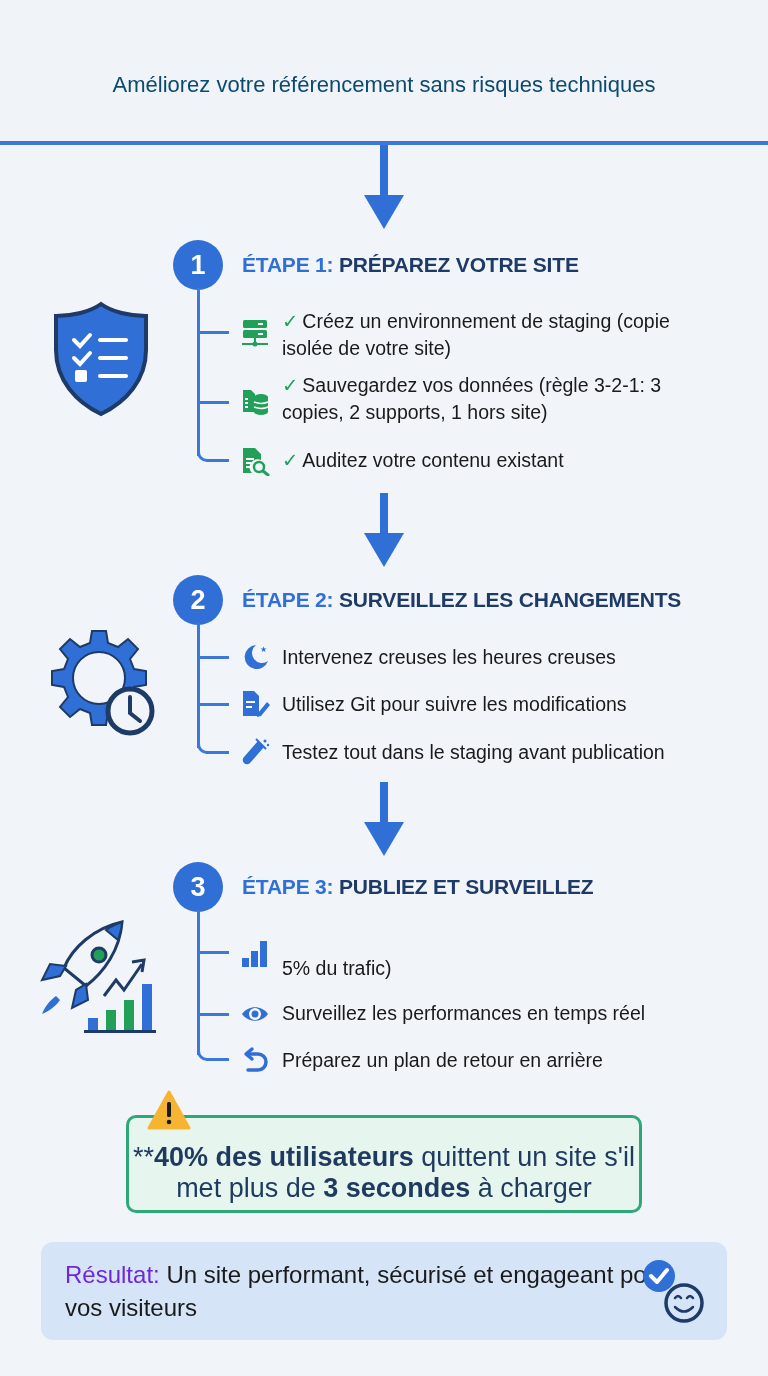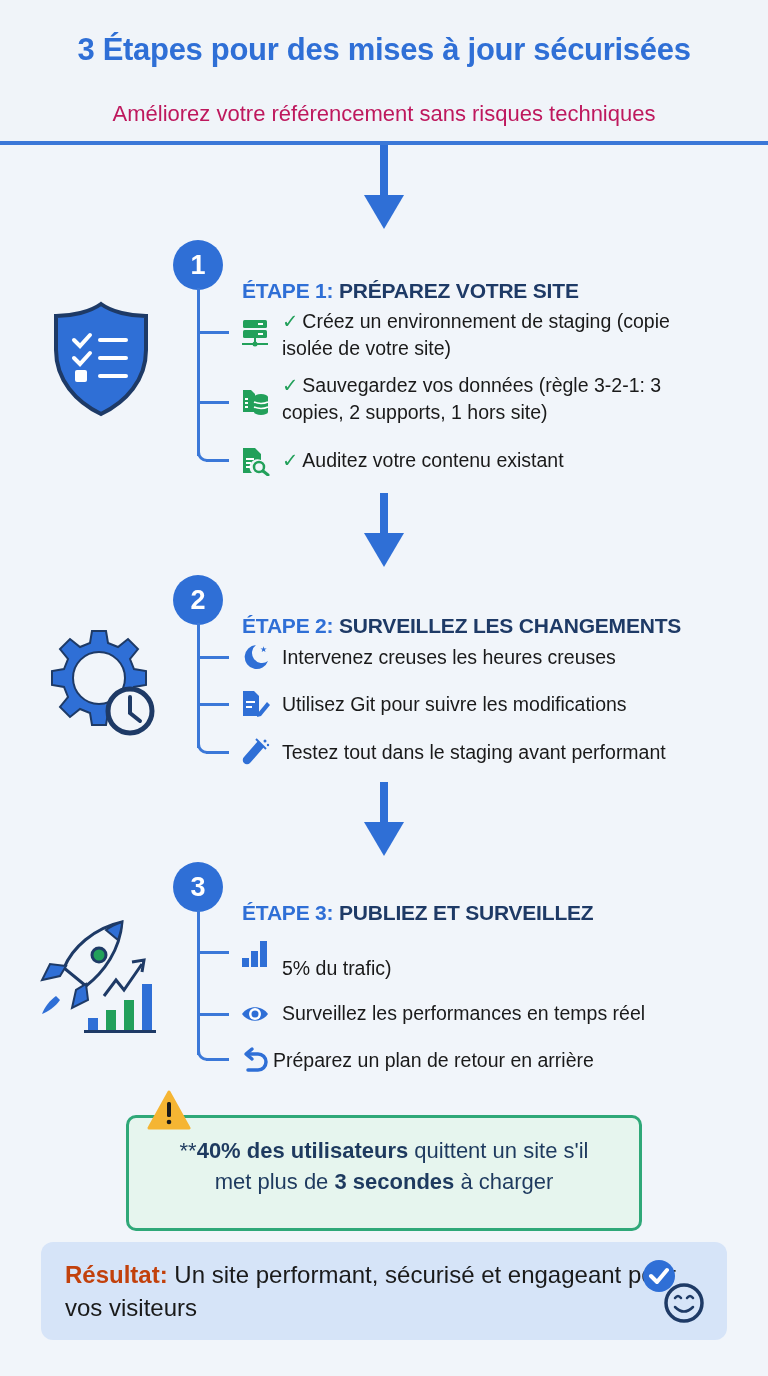--- a/index.html
+++ b/index.html
@@ -1,54 +1,53 @@
 <!DOCTYPE html>
 <html><head>
 <meta charset="utf-8">
 <style>
   * { box-sizing: border-box; margin: 0; padding: 0; }
   html, body { width: 768px; height: 1376px; background: #f1f5fa; overflow: hidden; }
   body { font-family: "Liberation Sans", sans-serif; color: #1a1a1a; position: relative; }
 
   .header { position: absolute; left: 0; top: 0; width: 768px; height: 144px; background: #f0f4f9; }
   .title { position: absolute; top: 32px; left: 0; width: 768px; text-align: center; font-size: 31px; font-weight: bold; color: #2f6fd6; letter-spacing: -0.3px; }
-  .subtitle { position: absolute; top: 101px; left: 0; width: 768px; text-align: center; font-size: 22px; color: #be185d; }
+  .subtitle { position: absolute; top: 72px; left: 0; width: 768px; text-align: center; font-size: 22px; color: #0c4a6e; }
   .header-rule { position: absolute; top: 141px; left: 0; width: 768px; height: 4px; background: #3b78d8; }
 
   .arrow { position: absolute; width: 40px; }
   .arrow .shaft { position: absolute; left: 16px; top: 0; width: 8px; background: #2f6fd6; }
   .arrow .head { position: absolute; left: 0; width: 0; height: 0; border-left: 20px solid transparent; border-right: 20px solid transparent; border-top: 34px solid #2f6fd6; }
 
   .step-num { position: absolute; width: 50px; height: 50px; border-radius: 50%; background: #2f6fd6; color: #fff; font-weight: bold; font-size: 27px; text-align: center; line-height: 50px; }
-  .step-title { position: absolute; font-size: 21px; font-weight: bold; color: #1e3a66; letter-spacing: -0.2px; white-space: nowrap; margin-top: 26px; }
+  .step-title { position: absolute; font-size: 21px; font-weight: bold; color: #1e3a66; letter-spacing: -0.2px; white-space: nowrap; }
   .step-title .lead { color: #2f6fd6; }
 
   .vline { position: absolute; width: 3px; background: #3b78d8; }
   .hline { position: absolute; height: 3px; background: #3b78d8; }
   .corner { position: absolute; width: 12px; height: 12px; border-left: 3px solid #3b78d8; border-bottom: 3px solid #3b78d8; border-bottom-left-radius: 10px; }
 
   .item { position: absolute; font-size: 19.5px; line-height: 27px; color: #1a1a1a; }
   .item .check { color: #22a05a; margin-right: 4px; }
   .item-icon { position: absolute; width: 30px; height: 30px; }
 
   .big-icon { position: absolute; }
 
-  .alert-box { position: absolute; left: 126px; top: 1115px; width: 516px; height: 116px; border: 3px solid #2fa878; border-radius: 10px; background: #e6f5ee; text-align: center; padding-top: 17px; font-size: 22px; line-height: 31px; color: #1e3a5f; }
+  .alert-box { position: absolute; left: 126px; top: 1115px; width: 516px; height: 98px; border: 3px solid #2fa878; border-radius: 10px; background: #e6f5ee; text-align: center; padding-top: 24px; font-size: 27px; line-height: 31px; color: #1e3a5f; }
   .alert-box b { color: #1e3a5f; }
   .warning-icon { position: absolute; left: 147px; top: 1090px; width: 44px; height: 40px; }
 
   .result-box { position: absolute; left: 41px; top: 1242px; width: 686px; height: 98px; border-radius: 12px; background: #d6e4f8; padding: 16px 24px; font-size: 24px; line-height: 33px; color: #1a1a1a; }
-  .result-box .lead { color: #c2410c; font-weight: bold; }
+  .result-box .lead { color: #6d28d9; font-weight: normal; }
   .result-icon { position: absolute; left: 637px; top: 1256px; width: 70px; height: 70px; }
 </style>
 </head>
 <body>
 
 <div class="header">
-  <div class="title">3 Étapes pour des mises à jour sécurisées</div>
   <div class="subtitle">Améliorez votre référencement sans risques techniques</div>
   <div class="header-rule"></div>
 </div>
 
 <div class="arrow" style="left:364px; top:145px; height:84px;">
   <div class="shaft" style="height:52px;"></div>
   <div class="head" style="top:50px;"></div>
 </div>
 
 <div>
@@ -153,21 +152,21 @@
     <path d="M18 24 L27 13 L30 16 L21 27 L17 28 Z" fill="#2f6fd6"></path>
   </svg>
   <div class="item" style="left:282px; top:691px;"><span>Utilisez Git pour suivre les modifications</span></div>
 
   <svg class="item-icon" style="left:240px; top:737px;" viewBox="0 0 30 30">
     <path d="M18 4 L24 10 L10 26 A4 4 0 0 1 4 20 Z" fill="#2f6fd6"></path>
     <circle cx="25" cy="4" r="1.5" fill="#2f6fd6"></circle>
     <circle cx="28" cy="8" r="1.2" fill="#2f6fd6"></circle>
     <line x1="16" y1="2" x2="26" y2="12" stroke="#2f6fd6" stroke-width="2"></line>
   </svg>
-  <div class="item" style="left:282px; top:739px;"><span>Testez tout dans le staging avant performant</span></div>
+  <div class="item" style="left:282px; top:739px;"><span>Testez tout dans le staging avant publication</span></div>
 </div>
 
 <div class="arrow" style="left:364px; top:782px; height:75px;">
   <div class="shaft" style="height:42px;"></div>
   <div class="head" style="top:40px;"></div>
 </div>
 
 <div>
   <div class="step-num" style="left:173px; top:862px;">3</div>
   <div class="step-title" style="left:242px; top:875px;">
@@ -209,21 +208,21 @@
     <path d="M2 15 C8 6 22 6 28 15 C22 24 8 24 2 15 Z" fill="#2f6fd6"></path>
     <circle cx="15" cy="15" r="6" fill="#fff"></circle>
     <circle cx="15" cy="15" r="3.5" fill="#2f6fd6"></circle>
   </svg>
   <div class="item" style="left:282px; top:1000px;"><span>Surveillez les performances en temps réel</span></div>
 
   <svg class="item-icon" style="left:240px; top:1046px;" viewBox="0 0 30 30">
     <path d="M8 8 L18 8 A8 8 0 0 1 18 24 L8 24" fill="none" stroke="#2f6fd6" stroke-width="3.5" stroke-linecap="round"></path>
     <polyline points="12,3 6,8 12,13" fill="none" stroke="#2f6fd6" stroke-width="3.5" stroke-linecap="round" stroke-linejoin="round"></polyline>
   </svg>
-  <div class="item" style="left:273px; top:1047px;"><span>Préparez un plan de retour en arrière</span></div>
+  <div class="item" style="left:282px; top:1047px;"><span>Préparez un plan de retour en arrière</span></div>
 </div>
 
 <div class="alert-box">
   <span>**</span><b>40% des utilisateurs</b><span> quittent un site s'il</span><br>
   <span>met plus de </span><b>3 secondes</b><span> à charger</span>
 </div>
 <svg class="warning-icon" viewBox="0 0 44 40">
   <path d="M22 2 L42 38 L2 38 Z" fill="#f5b533" stroke="#f5b533" stroke-width="3" stroke-linejoin="round"></path>
   <rect x="20" y="12" width="4" height="15" rx="1.5" fill="#1a1a1a"></rect>
   <circle cx="22" cy="32" r="2.3" fill="#1a1a1a"></circle>

